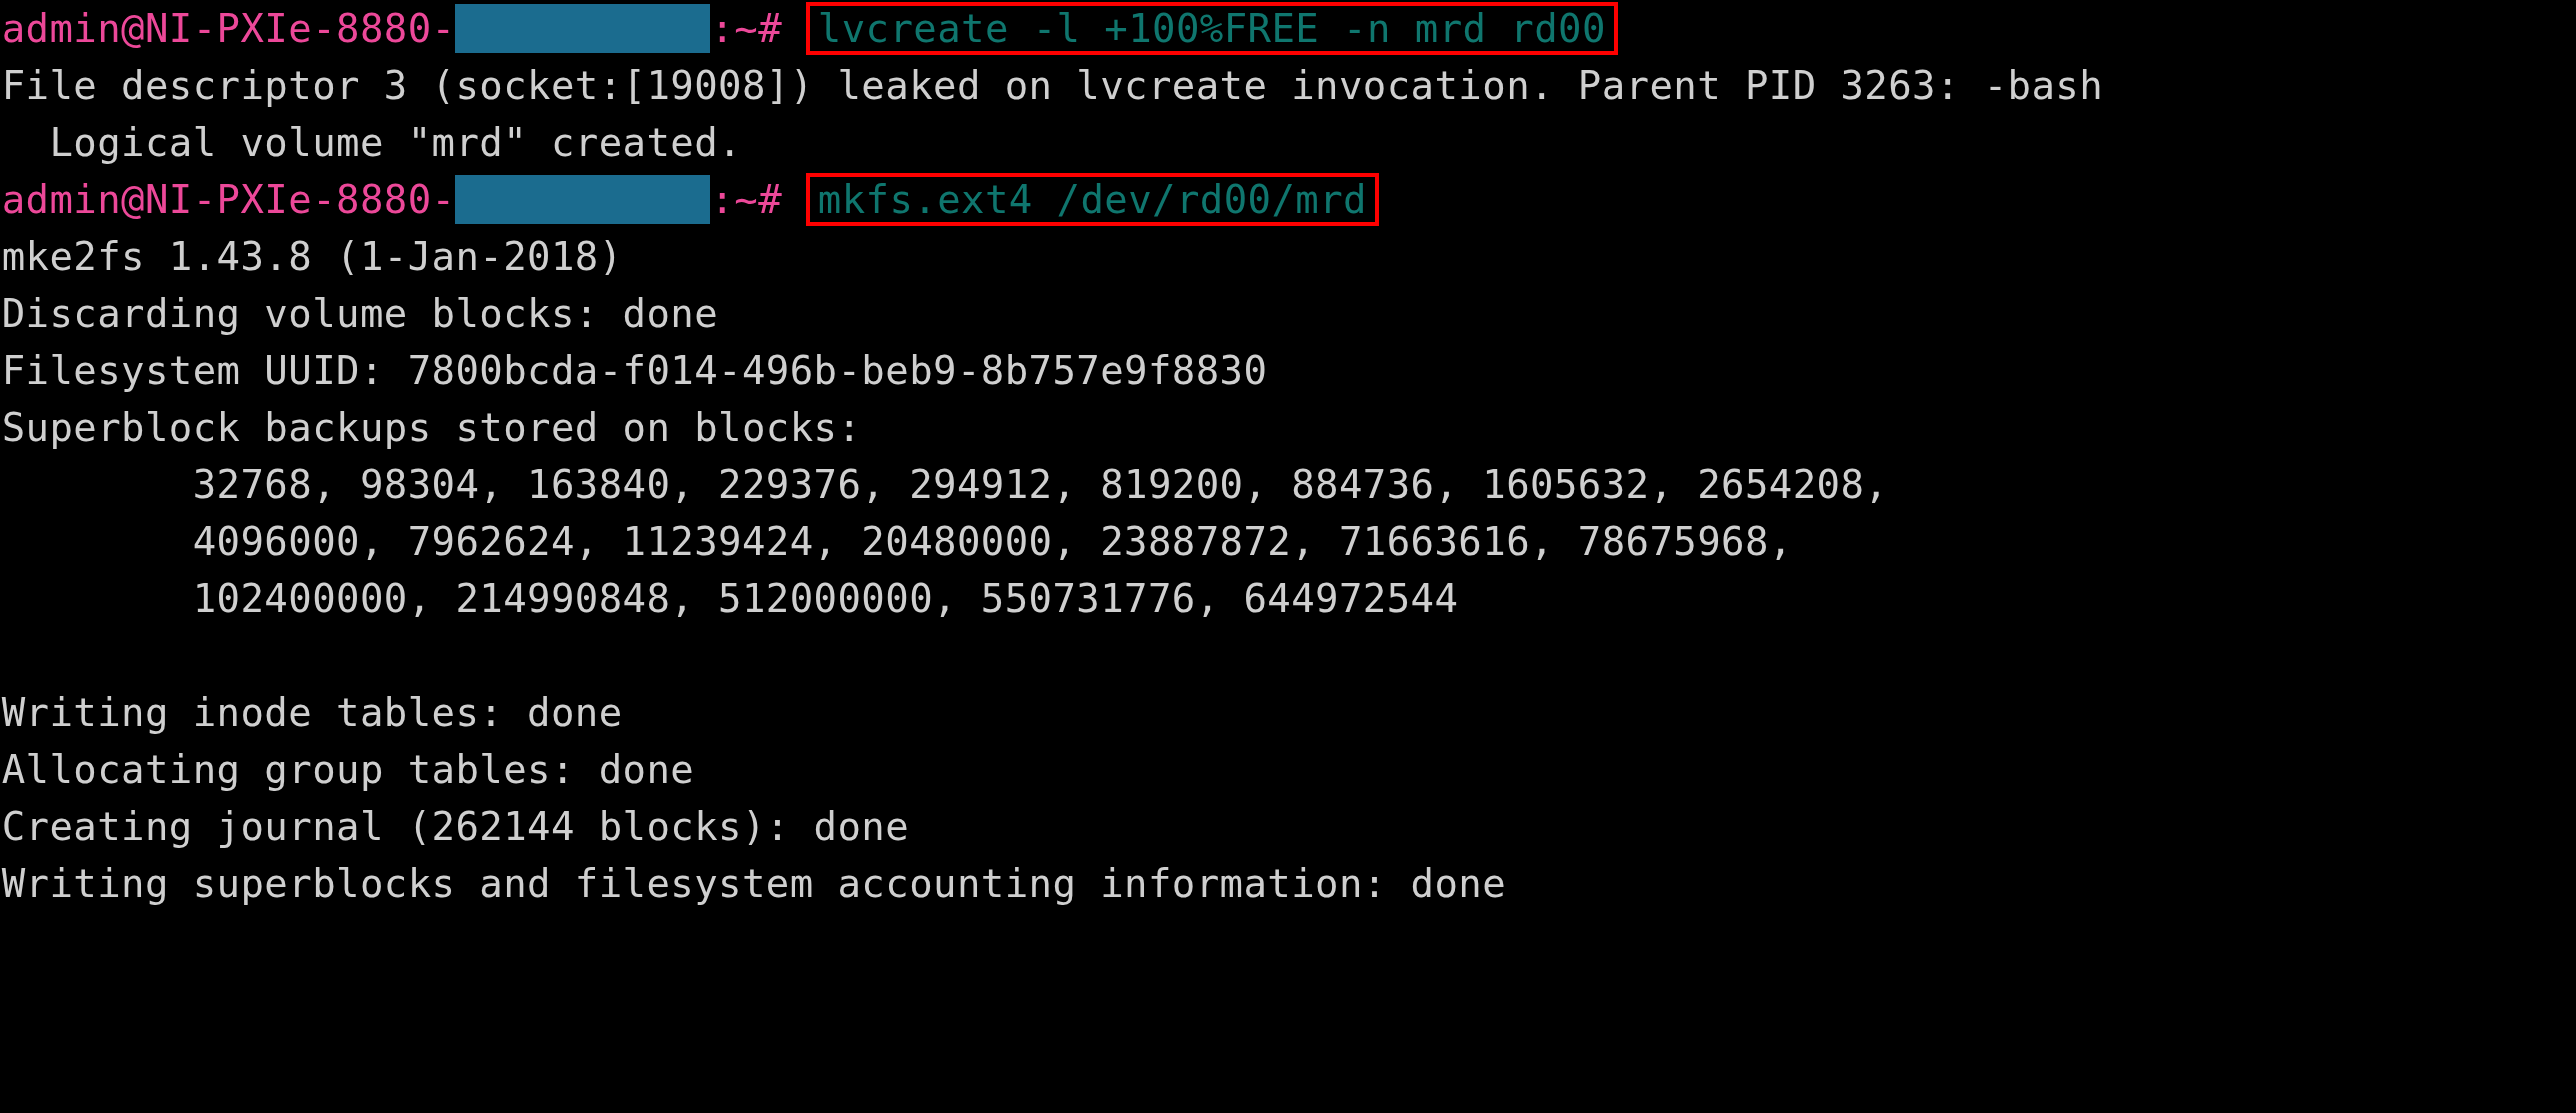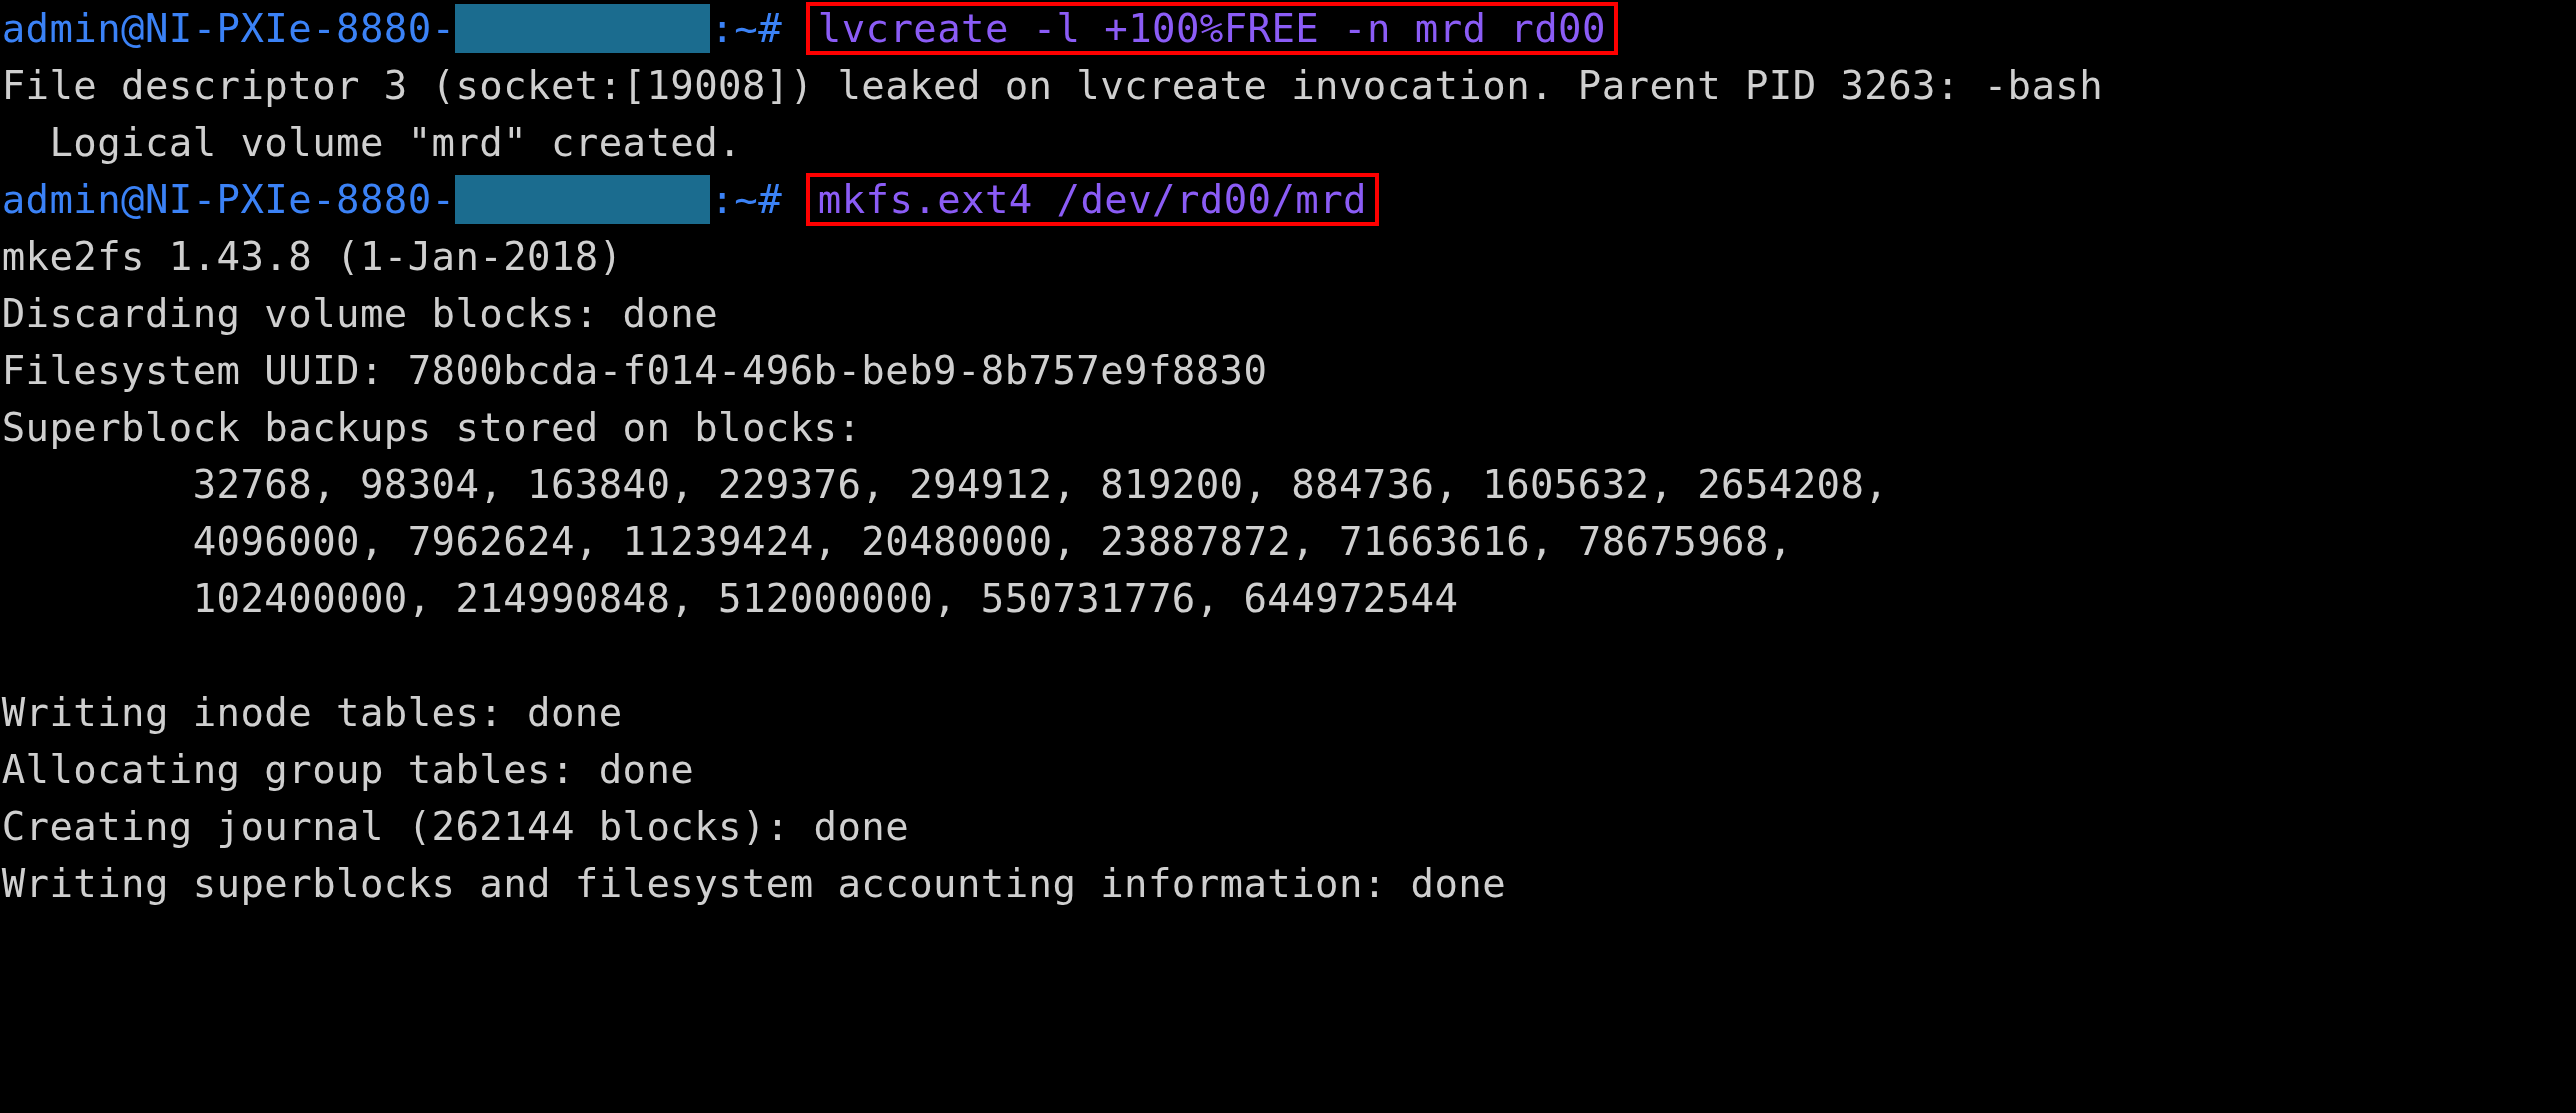--- a/index.html
+++ b/index.html
@@ -19,21 +19,21 @@
     height:57px;
     line-height:57px;
     font-size:39px;
     letter-spacing:0.4px;
     color:#cfcfcf;
     white-space:pre;
     padding-left:1.7px;
   }
   .line.blank{color:transparent;}
   .seg{white-space:pre;}
-  .prompt{color:#3b82f6;}
+  .prompt{color:#ec4899;}
   
   .redact{
     display:inline-block;
     vertical-align:middle;
     width:255px;
     height:49px;
     background:#1b6c8f;
     position:relative;
     top:-2.6px;
   }
@@ -41,21 +41,21 @@
   .cmdbox{
     display:inline-block;
     border:4.3px solid #fe0000;
     padding:0 7.8px;
     line-height:45px;
     height:45px;
     vertical-align:middle;
     position:relative;
     top:-2.6px;
     box-sizing:content-box;
-    color:#8b5cf6;
+    color:#0f766e;
   }
 </style>
 </head>
 <body>
 
 <div id="term" style="background: rgb(0, 0, 0);">
     <div class="line"><span class="seg prompt">admin@NI-PXIe-8880-</span><span class="redact" style="background: rgb(27, 108, 143);"></span><span class="seg prompt">:~#</span><span class="seg"> </span><span class="cmdbox" style="border-color: rgb(254, 0, 0);">lvcreate -l +100%FREE -n mrd rd00</span></div>
     <div class="line"><span class="seg">File descriptor 3 (socket:[19008]) leaked on lvcreate invocation. Parent PID 3263: -bash</span></div>
     <div class="line"><span class="seg">  Logical volume "mrd" created.</span></div>
     <div class="line"><span class="seg prompt">admin@NI-PXIe-8880-</span><span class="redact" style="background: rgb(27, 108, 143);"></span><span class="seg prompt">:~#</span><span class="seg"> </span><span class="cmdbox" style="border-color: rgb(254, 0, 0);">mkfs.ext4 /dev/rd00/mrd</span></div>

